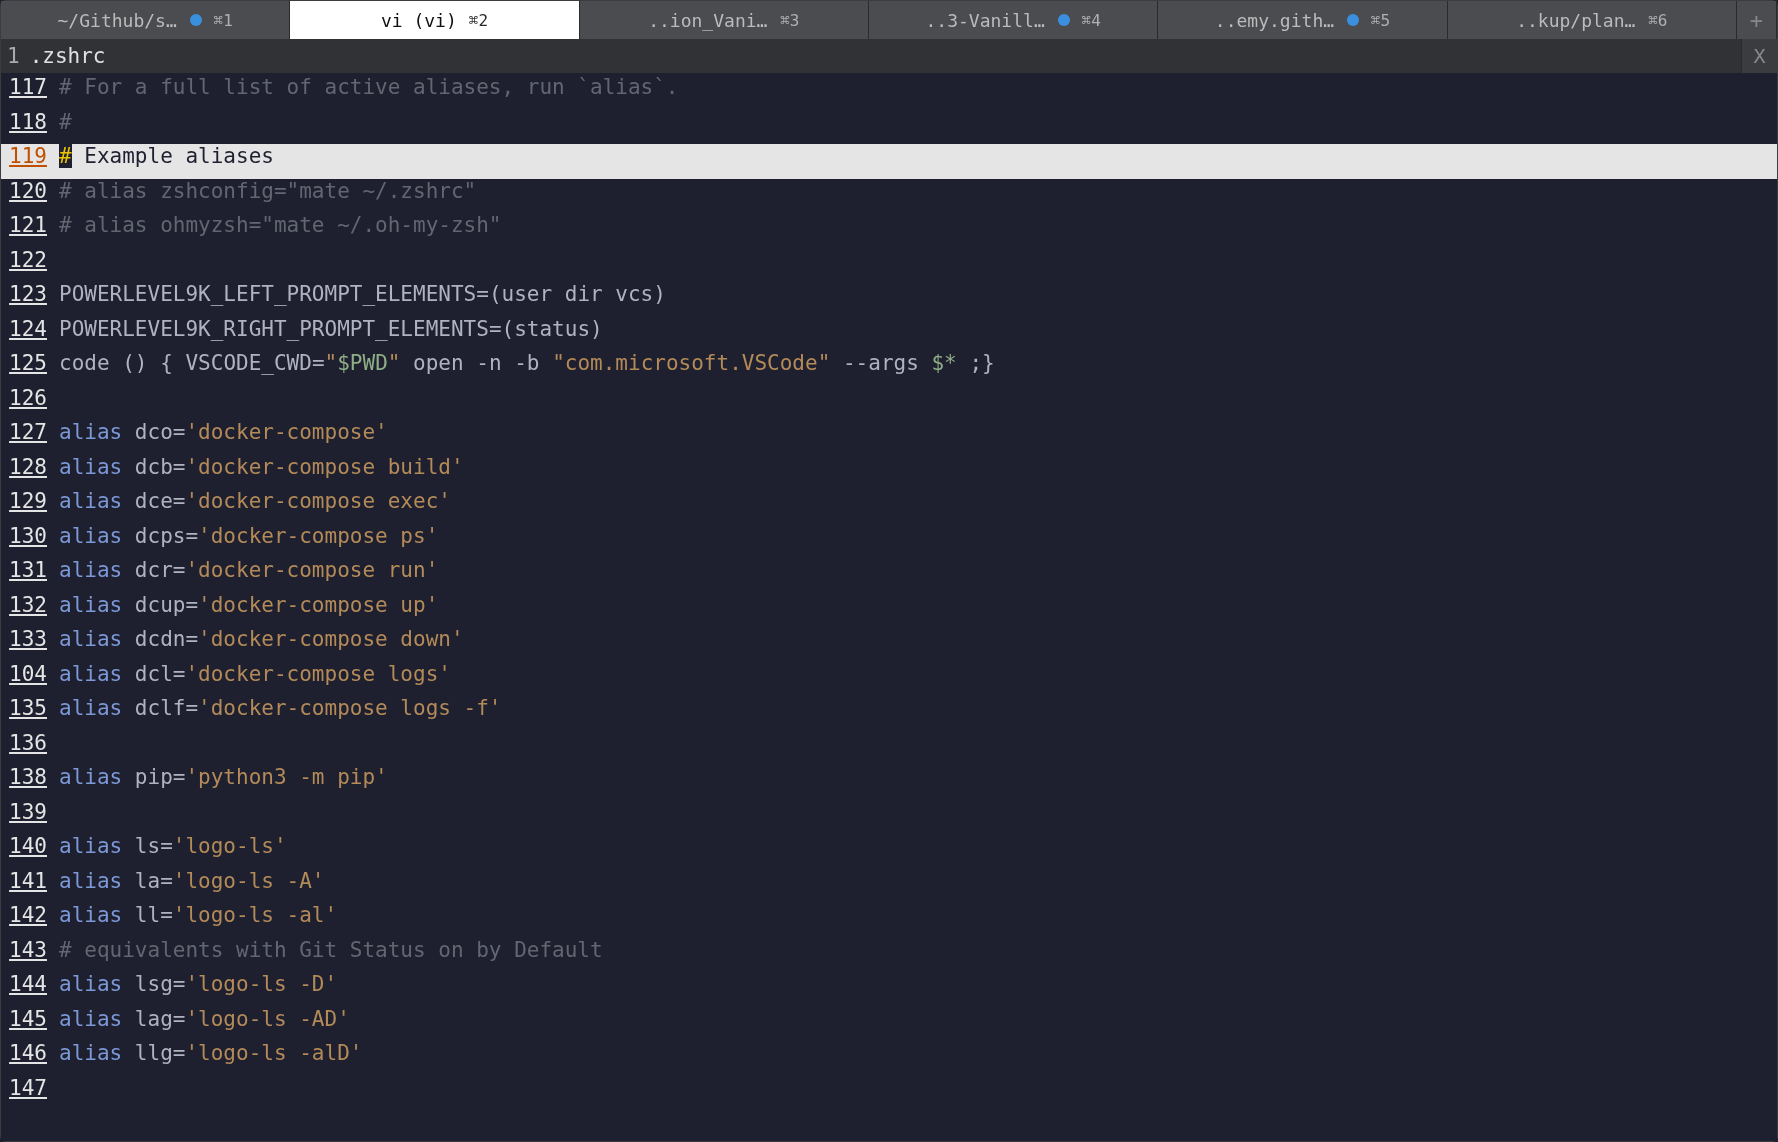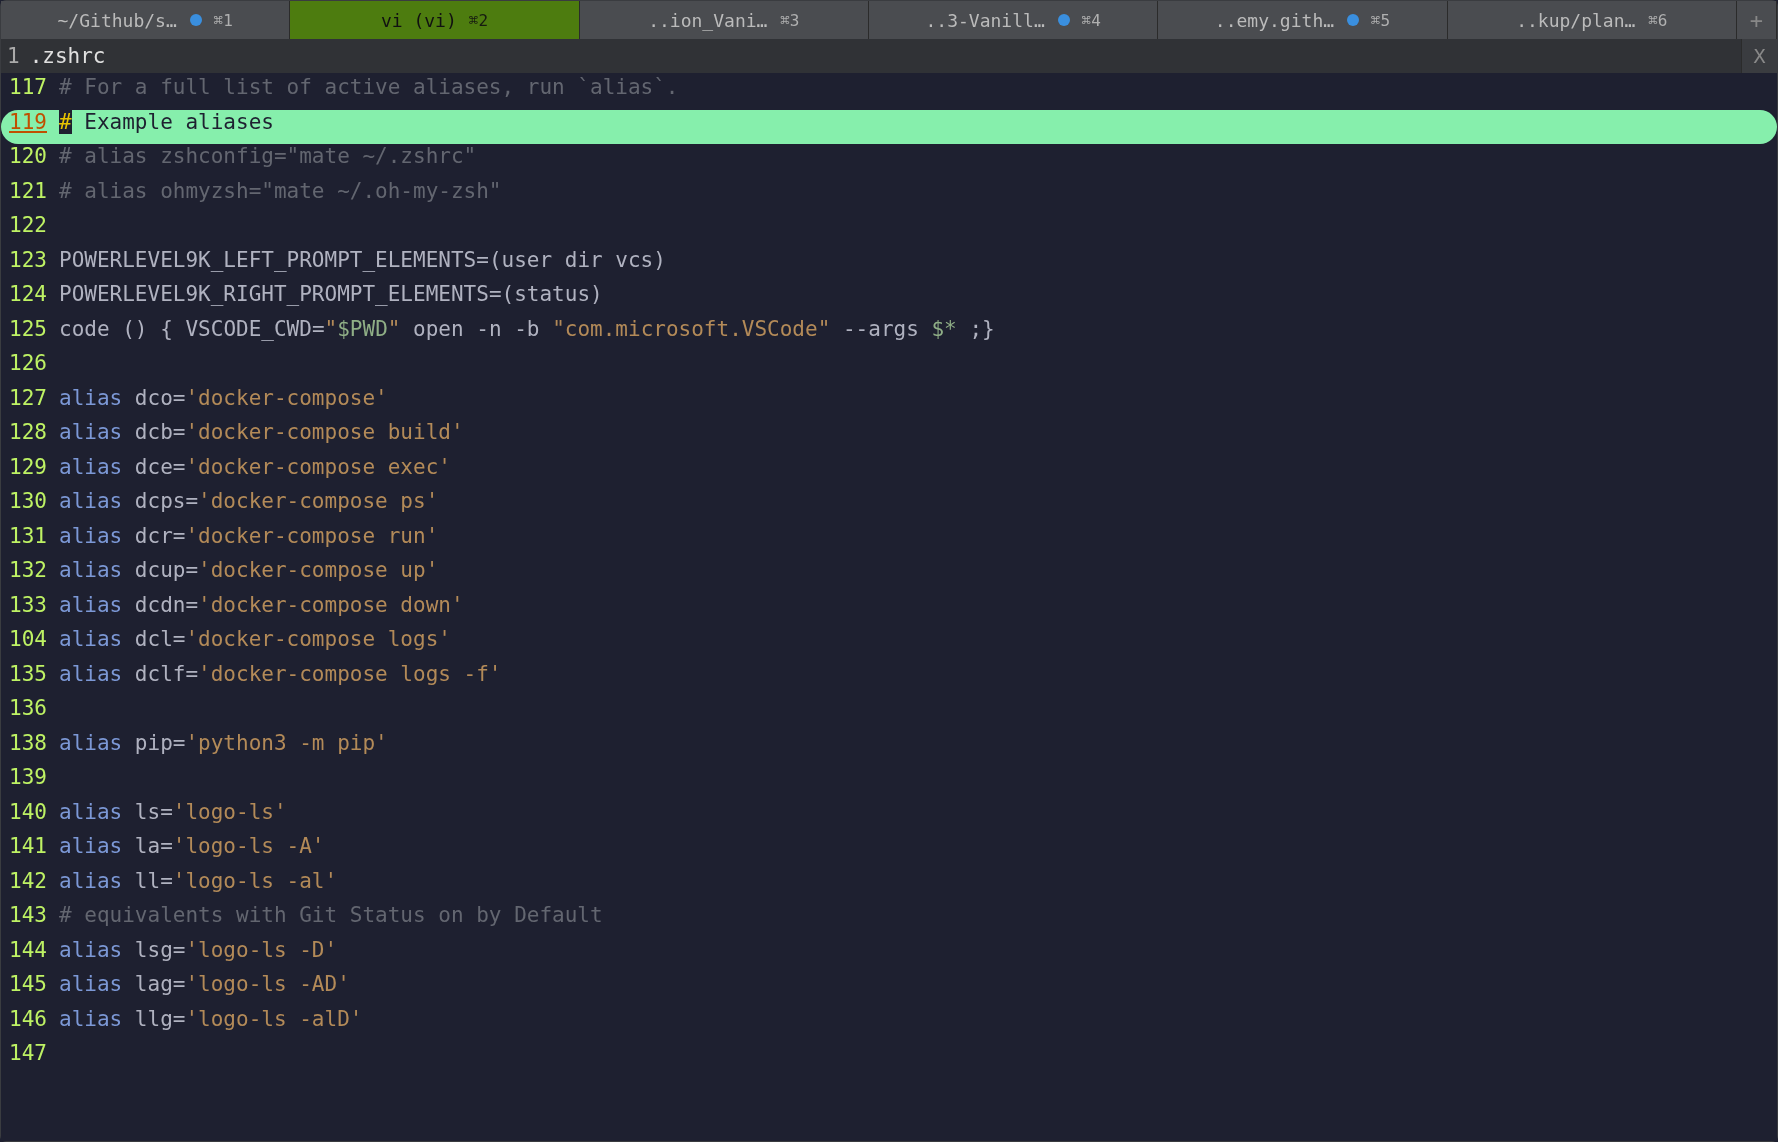--- a/index.html
+++ b/index.html
@@ -32,21 +32,21 @@
     display: flex;
     align-items: center;
     justify-content: center;
     gap: 12px;
     font-size: 18px;
     color: #bbb;
     border-right: 1px solid #2b2b2b;
     position: relative;
   }
   .tab.active {
-    background: #4d7c0f;
+    background: #ffffff;
     color: #111;
   }
   .tab .dot {
     width: 12px; height: 12px; border-radius: 50%;
     background: #3a8fdf;
   }
   .tab .cmd { font-size: 16px; color: inherit; opacity: 0.9; }
   .tab .label { white-space: nowrap; overflow: hidden; text-overflow: ellipsis; max-width: 120px; }
   .tab.plus {
     flex: 0 0 40px;
@@ -85,26 +85,26 @@
   .line {
     display: flex;
     align-items: baseline;
     height: 34.5px;
     white-space: pre;
   }
   .gutter {
     width: 58px;
     text-align: right;
     padding-right: 12px;
-    color: #bef264;
+    color: #e5e5e5;
     font-size: 21px;
+    text-decoration: underline;
   }
   .line.highlight {
-    background: #86efac;
-    border-radius: 17px;
+    background: #e5e5e5;
   }
   .line.highlight .gutter {
     color: #c05000;
     text-decoration: underline;
   }
   .content { flex: 1; }
   .c-comment { color: #636670; }
   .c-hl-comment { color: #1e2030; }
   .c-cursor-char { background: #1e2030; color: #e8c400; }
   .c-ident { color: #b0b2c0; }
@@ -152,20 +152,21 @@
   <div class="buffer-bar">
     <span class="num">1</span>
     <span class="file">.zshrc</span>
     <span class="spacer"></span>
     <span class="close">X</span>
   </div>
 
   <div class="editor" id="editor">
 
   <div class="line"><span class="gutter">117</span><span class="content"><span class="c-comment"># For a full list of active aliases, run `alias`.</span></span></div>
+      <div class="line"><span class="gutter">118</span><span class="content"><span class="c-comment">#</span></span></div>
       <div class="line highlight"><span class="gutter">119</span><span class="content"><span class="c-cursor-char">#</span><span class="c-hl-comment"> Example aliases</span></span></div>
       <div class="line"><span class="gutter">120</span><span class="content"><span class="c-comment"># alias zshconfig="mate ~/.zshrc"</span></span></div>
       <div class="line"><span class="gutter">121</span><span class="content"><span class="c-comment"># alias ohmyzsh="mate ~/.oh-my-zsh"</span></span></div>
       <div class="line"><span class="gutter">122</span><span class="content"></span></div>
       <div class="line"><span class="gutter">123</span><span class="content"><span class="c-ident">POWERLEVEL9K_LEFT_PROMPT_ELEMENTS</span><span class="c-ident">=</span><span class="c-ident">(user dir vcs)</span></span></div>
       <div class="line"><span class="gutter">124</span><span class="content"><span class="c-ident">POWERLEVEL9K_RIGHT_PROMPT_ELEMENTS</span><span class="c-ident">=</span><span class="c-ident">(status)</span></span></div>
       <div class="line"><span class="gutter">125</span><span class="content"><span class="c-ident">code </span><span class="c-ident">()</span><span class="c-ident"> { </span><span class="c-ident">VSCODE_CWD</span><span class="c-ident">=</span><span class="c-string">"</span><span class="c-var">$PWD</span><span class="c-string">"</span><span class="c-ident"> open </span><span class="c-ident">-n -b </span><span class="c-string">"com.microsoft.VSCode"</span><span class="c-ident"> --</span><span class="c-ident">args </span><span class="c-var">$*</span><span class="c-ident"> ;}</span></span></div>
       <div class="line"><span class="gutter">126</span><span class="content"></span></div>
       <div class="line"><span class="gutter">127</span><span class="content"><span class="c-keyword">alias</span><span class="c-ident"> dco=</span><span class="c-string">'docker-compose'</span></span></div>
       <div class="line"><span class="gutter">128</span><span class="content"><span class="c-keyword">alias</span><span class="c-ident"> dcb=</span><span class="c-string">'docker-compose build'</span></span></div>

